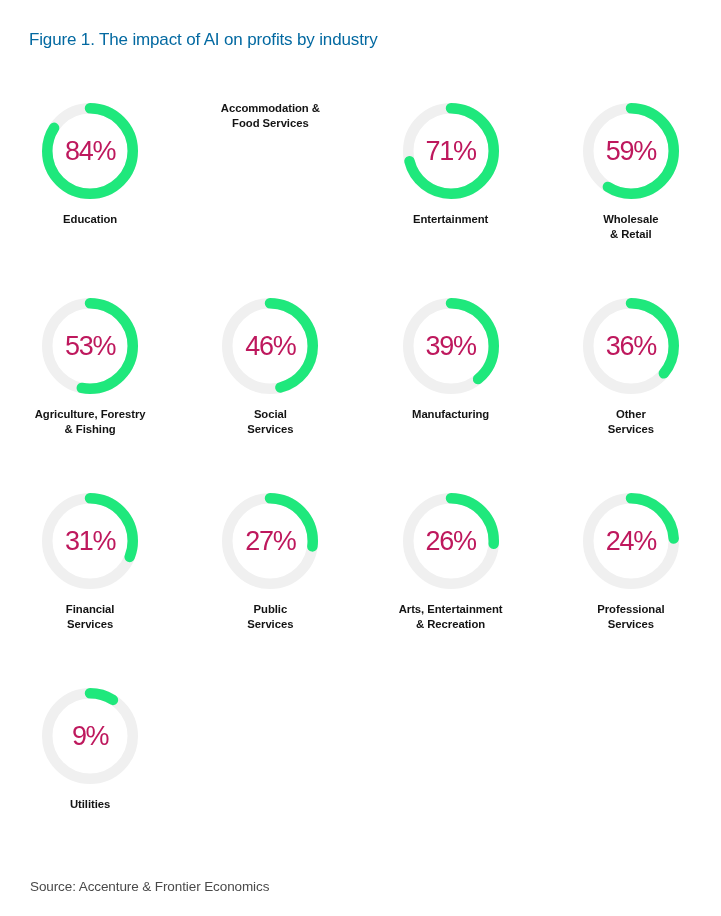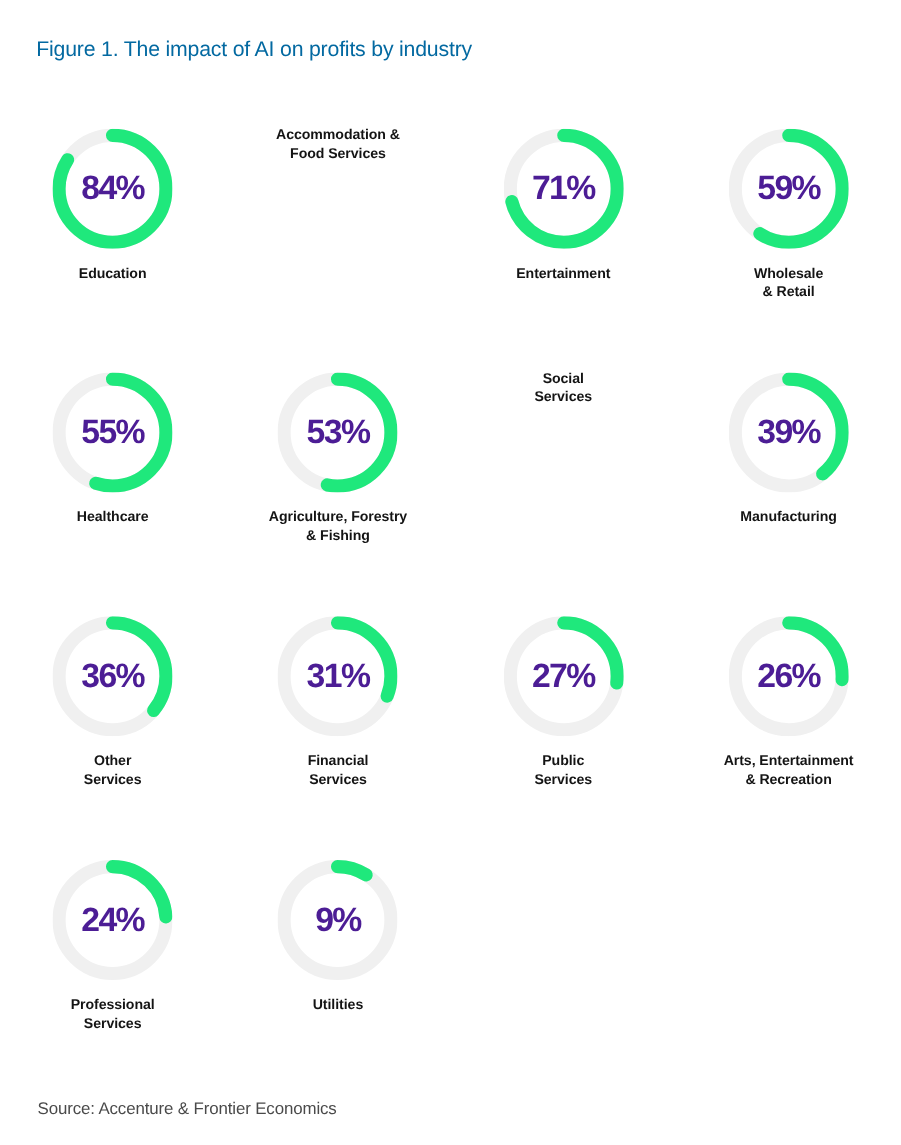--- a/index.html
+++ b/index.html
@@ -84,23 +84,23 @@
   .donut .pct {
     position: absolute;
     left: 0;
     top: 0;
     width: 96px;
     height: 96px;
     display: flex;
     align-items: center;
     justify-content: center;
     font-size: 27px;
-    font-weight: bold;
+    font-weight: normal;
     letter-spacing: -1.3px;
-    color: #4c1d95;
+    color: #be185d;
     transform: translateY(-0.5px);
   }
 
   .cell-label {
     margin-top: 13px;
     text-align: center;
     font-size: 11.3px;
     font-weight: bold;
     line-height: 15px;
     color: #141414;
@@ -160,38 +160,35 @@
           </svg>
           <div class="pct">59%</div>
         </div>
         <div class="cell-label">Wholesale
 &amp; Retail</div>
       </div>
       <div class="cell">
         <div class="donut">
           <svg viewBox="0 0 96 96">
             <circle class="track" cx="48" cy="48" r="42.75" stroke="#f0f0f0"></circle>
-            <circle class="value-arc" cx="48" cy="48" r="42.75" stroke="#1fe87c" stroke-dasharray="147.73 120.87"></circle>
-          </svg>
-          <div class="pct">55%</div>
-        </div>
-        <div class="cell-label">Healthcare</div>
-      </div>
-      <div class="cell">
-        <div class="donut">
-          <svg viewBox="0 0 96 96">
-            <circle class="track" cx="48" cy="48" r="42.75" stroke="#f0f0f0"></circle>
             <circle class="value-arc" cx="48" cy="48" r="42.75" stroke="#1fe87c" stroke-dasharray="142.36 126.24"></circle>
           </svg>
           <div class="pct">53%</div>
         </div>
         <div class="cell-label">Agriculture, Forestry
 &amp; Fishing</div>
       </div>
       <div class="cell">
+        <div class="donut">
+          <svg viewBox="0 0 96 96">
+            <circle class="track" cx="48" cy="48" r="42.75" stroke="#f0f0f0"></circle>
+            <circle class="value-arc" cx="48" cy="48" r="42.75" stroke="#1fe87c" stroke-dasharray="123.56 145.05"></circle>
+          </svg>
+          <div class="pct">46%</div>
+        </div>
         <div class="cell-label">Social
 Services</div>
       </div>
       <div class="cell">
         <div class="donut">
           <svg viewBox="0 0 96 96">
             <circle class="track" cx="48" cy="48" r="42.75" stroke="#f0f0f0"></circle>
             <circle class="value-arc" cx="48" cy="48" r="42.75" stroke="#1fe87c" stroke-dasharray="104.76 163.85"></circle>
           </svg>
           <div class="pct">39%</div>

